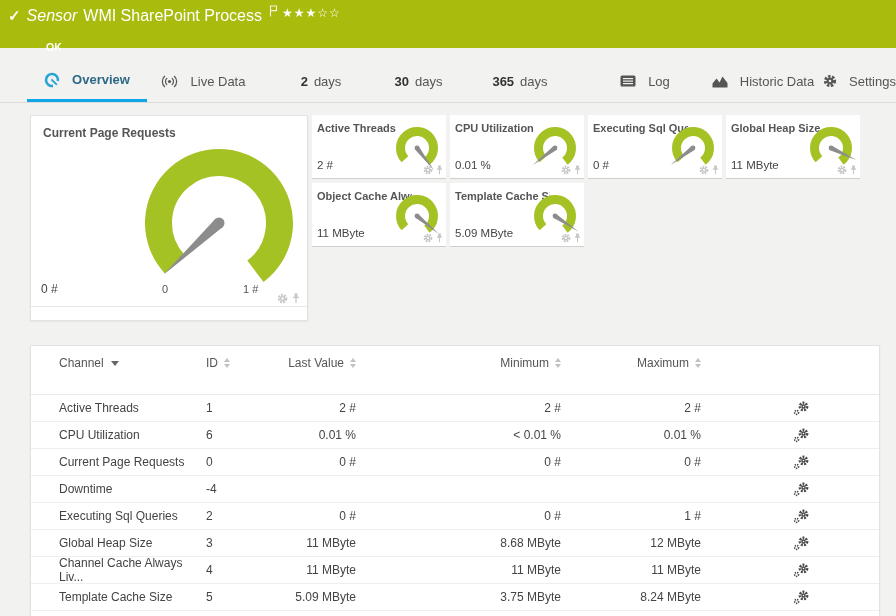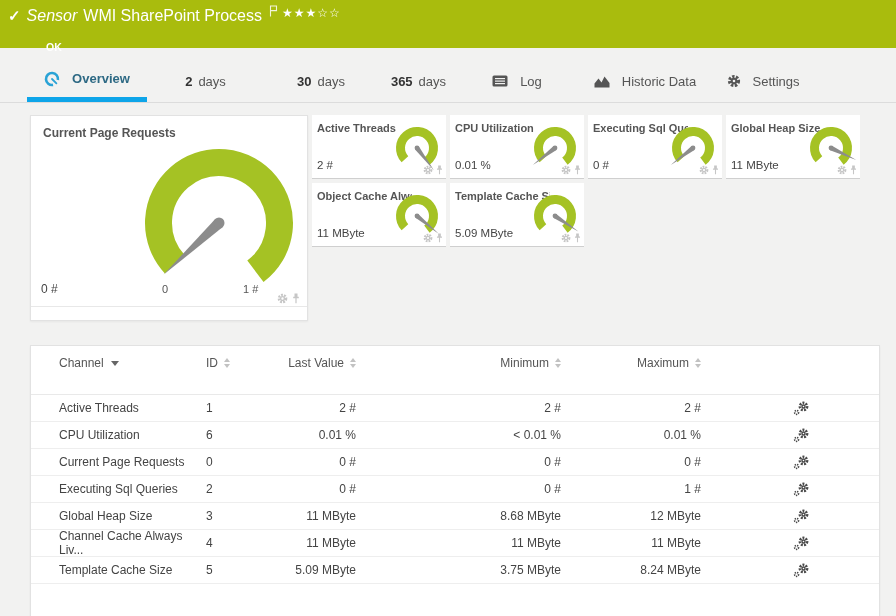--- a/index.html
+++ b/index.html
@@ -14,21 +14,21 @@
   .sensor-title { font-size:16px; line-height:22px; }
   .flag { margin:0 4px 0 7px; }
   .stars { font-size:12px; letter-spacing:1px; margin-top:1px; cursor:pointer;}
   .sensor-status { position:absolute; left:46px; top:41px; font-size:10.5px; font-weight:bold; }
 
   
   .tabs { position:absolute; left:0; top:48px; width:896px; height:55px; border-bottom:1px solid #dcdcdc; }
   .tab { position:absolute; bottom:0; height:42px; display:flex; align-items:center; justify-content:center; gap:6px;
          font-size:13px; color:#555; cursor:pointer; white-space:nowrap; }
   .tab .num { color:#333; font-weight:bold; }
-  .tab.active { color:#2d6984; font-weight:bold; border-bottom:5px solid #0ea5e9; }
+  .tab.active { color:#2d6984; font-weight:bold; border-bottom:3px solid #0ea5e9; }
   .tab:nth-child(1){left:27px;width:120px}
   .tab:nth-child(2){left:150px;width:105px}
   .tab:nth-child(3){left:283px;width:70px}
   .tab:nth-child(4){left:373px;width:85px}
   .tab:nth-child(5){left:471px;width:92px}
   .tab:nth-child(6){left:580px;width:130px}
   .tab:nth-child(7){left:727px;width:72px}
   .tab:nth-child(8){left:812px;width:95px}
   .tico { display:inline-flex; align-items:center; }
 
@@ -99,20 +99,33 @@
     <span class="tico">
           <svg width="16" height="16" viewBox="0 0 16 16">
             <path d="M 9.04 13.9 A 6 6 0 1 1 13.9 9.04" fill="none" stroke="#2aa3d6" stroke-width="2.6"></path>
             <line x1="8" y1="8" x2="12.4" y2="12.4" stroke="#2aa3d6" stroke-width="1.8" stroke-linecap="round"></line>
           </svg>
         </span>
     <b class="num"></b>
     <span class="lbl">Overview</span>
   </div>
       <div class="tab">
+    <span class="tico">
+          <svg width="19" height="13" viewBox="0 0 19 13">
+            <circle cx="9.5" cy="6.5" r="1.6" fill="#555"></circle>
+            <path d="M6.8 3.4 A4.3 4.3 0 0 0 6.8 9.6" fill="none" stroke="#555" stroke-width="1.2" stroke-linecap="round"></path>
+            <path d="M4.6 1.3 A7.2 7.2 0 0 0 4.6 11.7" fill="none" stroke="#555" stroke-width="1.2" stroke-linecap="round"></path>
+            <path d="M12.2 3.4 A4.3 4.3 0 0 1 12.2 9.6" fill="none" stroke="#555" stroke-width="1.2" stroke-linecap="round"></path>
+            <path d="M14.4 1.3 A7.2 7.2 0 0 1 14.4 11.7" fill="none" stroke="#555" stroke-width="1.2" stroke-linecap="round"></path>
+          </svg>
+        </span>
+    <b class="num"></b>
+    <span class="lbl">Live Data</span>
+  </div>
+      <div class="tab">
     <span class="tico"></span>
     <b class="num">2</b>
     <span class="lbl">days</span>
   </div>
       <div class="tab">
     <span class="tico"></span>
     <b class="num">30</b>
     <span class="lbl">days</span>
   </div>
       <div class="tab">
@@ -407,20 +420,36 @@
       <span class="icon-btn">
         <svg width="17" height="15" viewBox="0 0 17 15">
           <circle cx="10.5" cy="5.5" r="3.6" fill="none" stroke="#4a4a4a" stroke-width="2.6" stroke-dasharray="1.9 1.2"></circle>
           <circle cx="10.5" cy="5.5" r="1.5" fill="none" stroke="#4a4a4a" stroke-width="1.4"></circle>
           <circle cx="3.6" cy="11.4" r="1.9" fill="none" stroke="#4a4a4a" stroke-width="1.7" stroke-dasharray="1.2 0.9"></circle>
         </svg>
       </span>
     </span>
   </div>
         <div class="trow">
+    <span class="c-ch">Downtime</span>
+    <span class="c-id">-4</span>
+    <span class="c-lv"></span>
+    <span class="c-mn"></span>
+    <span class="c-mx"></span>
+    <span class="c-st">
+      <span class="icon-btn">
+        <svg width="17" height="15" viewBox="0 0 17 15">
+          <circle cx="10.5" cy="5.5" r="3.6" fill="none" stroke="#4a4a4a" stroke-width="2.6" stroke-dasharray="1.9 1.2"></circle>
+          <circle cx="10.5" cy="5.5" r="1.5" fill="none" stroke="#4a4a4a" stroke-width="1.4"></circle>
+          <circle cx="3.6" cy="11.4" r="1.9" fill="none" stroke="#4a4a4a" stroke-width="1.7" stroke-dasharray="1.2 0.9"></circle>
+        </svg>
+      </span>
+    </span>
+  </div>
+        <div class="trow">
     <span class="c-ch">Executing Sql Queries</span>
     <span class="c-id">2</span>
     <span class="c-lv">0 #</span>
     <span class="c-mn">0 #</span>
     <span class="c-mx">1 #</span>
     <span class="c-st">
       <span class="icon-btn">
         <svg width="17" height="15" viewBox="0 0 17 15">
           <circle cx="10.5" cy="5.5" r="3.6" fill="none" stroke="#4a4a4a" stroke-width="2.6" stroke-dasharray="1.9 1.2"></circle>
           <circle cx="10.5" cy="5.5" r="1.5" fill="none" stroke="#4a4a4a" stroke-width="1.4"></circle>

